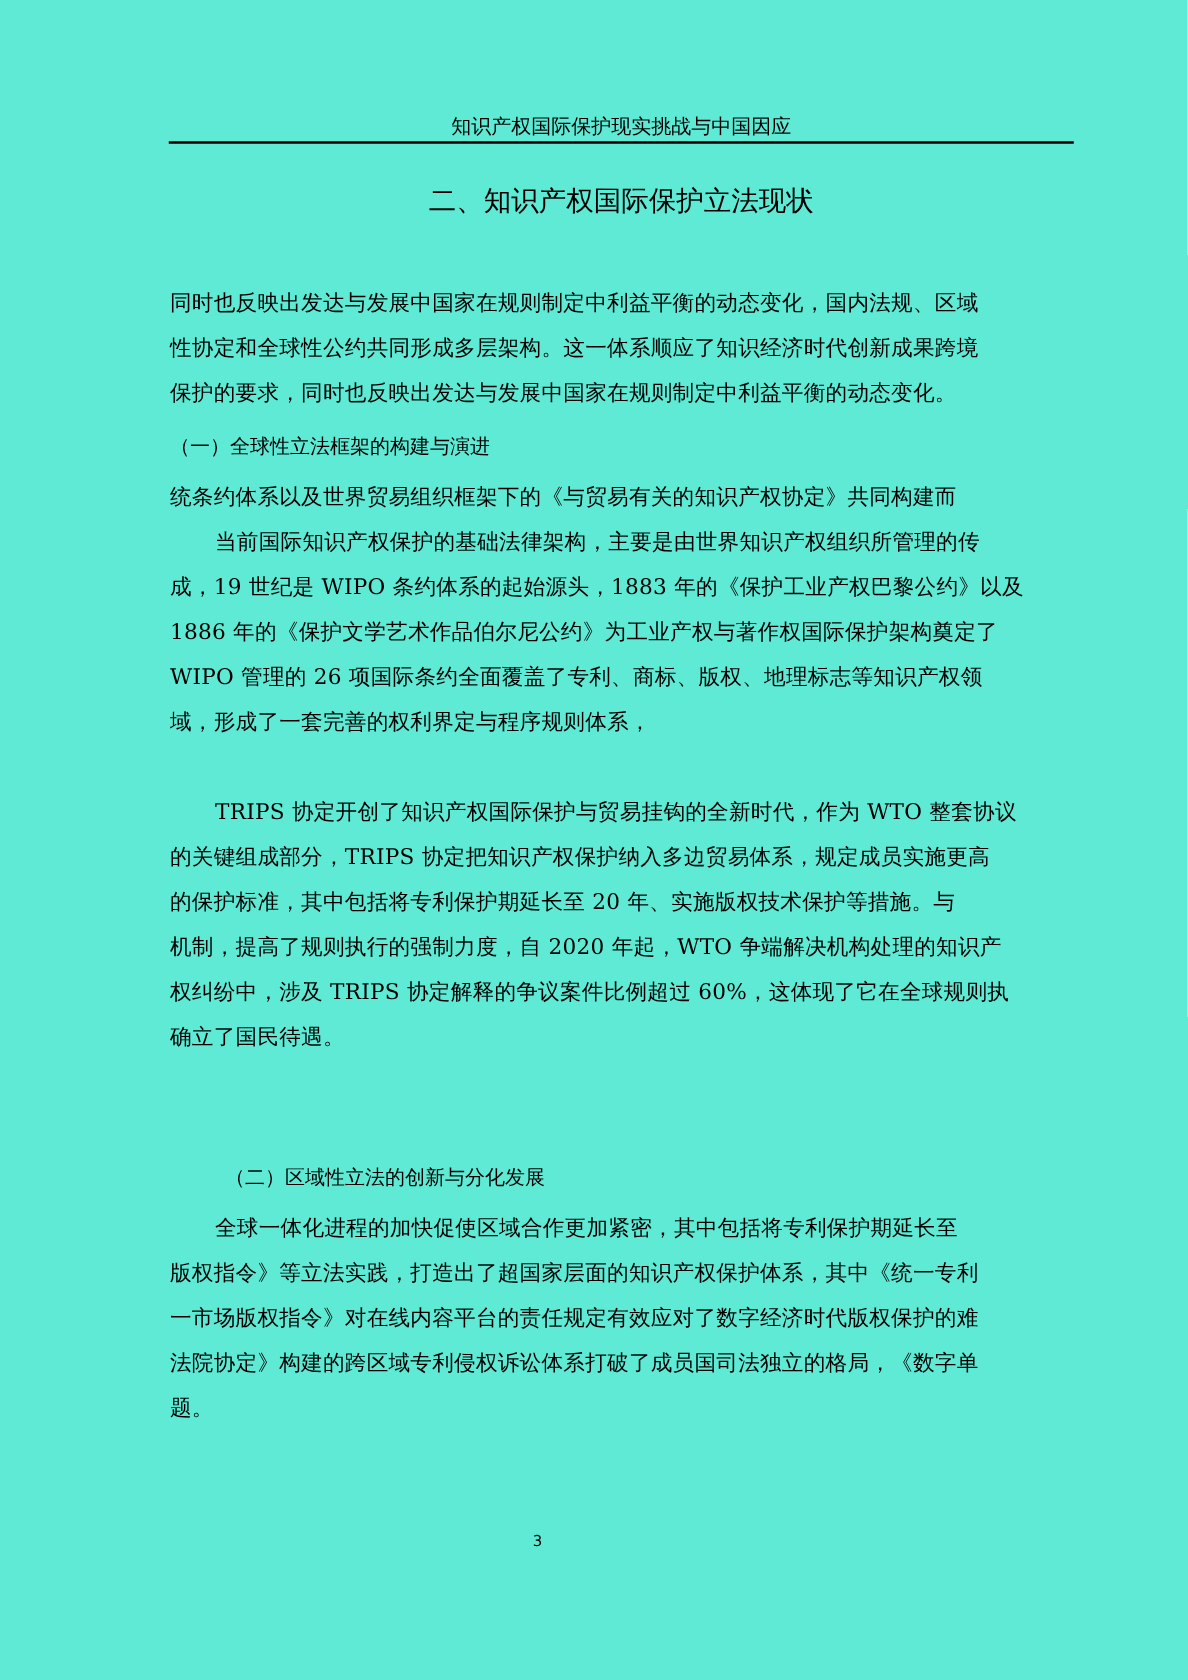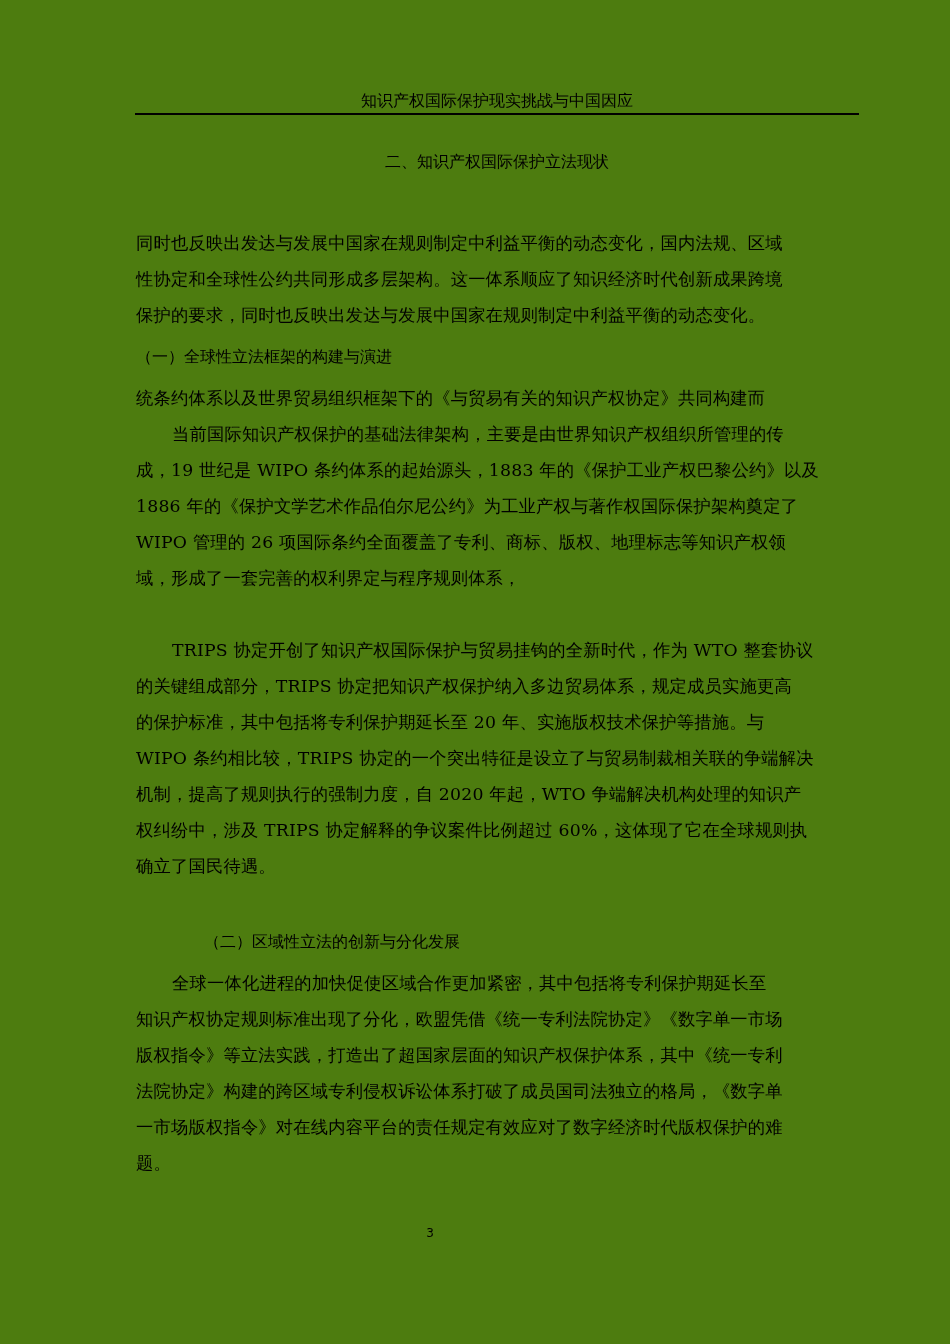--- a/index.html
+++ b/index.html
@@ -13,21 +13,21 @@
       position: relative;
       overflow: hidden;
       font-family: "DejaVu Serif", "Liberation Serif", serif;
       color: #000000;
     }
     .page {
       position: absolute;
       left: 0; top: 0;
       width: 950px;
       height: 1344px;
-      background: #4d7c0f;
+      background: #5eead4;
     }
     .running-header {
       position: absolute;
       left: 135px;
       width: 724px;
       top: 90px;
       height: 24px;
       text-align: center;
       font-size: 16px;
       line-height: 22px;
@@ -43,21 +43,21 @@
       height: 0;
       border-top: 2px solid #000;
     }
     .chapter-title {
       position: absolute;
       left: 135px;
       width: 724px;
       top: 146px;
       text-align: center;
       font-family: "DejaVu Sans", "Liberation Sans", sans-serif;
-      font-size: 16px;
+      font-size: 22px;
       line-height: 32px;
       font-weight: normal;
       margin: 0;
     }
     .body-block {
       position: absolute;
       left: 136px;
       width: 722px;
       font-size: 17.3px;
       line-height: 36px;
@@ -121,32 +121,30 @@
     <span class="line">成，19 世纪是 WIPO 条约体系的起始源头，1883 年的《保护工业产权巴黎公约》以及</span>
     <span class="line">1886 年的《保护文学艺术作品伯尔尼公约》为工业产权与著作权国际保护架构奠定了</span>
     <span class="line">WIPO 管理的 26 项国际条约全面覆盖了专利、商标、版权、地理标志等知识产权领</span>
     <span class="line">域，形成了一套完善的权利界定与程序规则体系，</span>
   </p>
 
   <p class="body-block" style="top:632px;">
     <span class="line indent">TRIPS 协定开创了知识产权国际保护与贸易挂钩的全新时代，作为 WTO 整套协议</span>
     <span class="line">的关键组成部分，TRIPS 协定把知识产权保护纳入多边贸易体系，规定成员实施更高</span>
     <span class="line">的保护标准，其中包括将专利保护期延长至 20 年、实施版权技术保护等措施。与</span>
-    <span class="line">WIPO 条约相比较，TRIPS 协定的一个突出特征是设立了与贸易制裁相关联的争端解决</span>
     <span class="line">机制，提高了规则执行的强制力度，自 2020 年起，WTO 争端解决机构处理的知识产</span>
     <span class="line">权纠纷中，涉及 TRIPS 协定解释的争议案件比例超过 60%，这体现了它在全球规则执</span>
     <span class="line">确立了国民待遇。</span>
   </p>
 
-  <h2 class="section-heading" style="left:180px; top:927px;margin-left:24px;">（二）区域性立法的创新与分化发展</h2>
+  <h2 class="section-heading" style="left:180px; top:927px;">（二）区域性立法的创新与分化发展</h2>
 
   <p class="body-block" style="top:965px;">
     <span class="line indent">全球一体化进程的加快促使区域合作更加紧密，其中包括将专利保护期延长至</span>
-    <span class="line">知识产权协定规则标准出现了分化，欧盟凭借《统一专利法院协定》《数字单一市场</span>
     <span class="line">版权指令》等立法实践，打造出了超国家层面的知识产权保护体系，其中《统一专利</span>
+    <span class="line">一市场版权指令》对在线内容平台的责任规定有效应对了数字经济时代版权保护的难</span>
     <span class="line">法院协定》构建的跨区域专利侵权诉讼体系打破了成员国司法独立的格局，《数字单</span>
-    <span class="line">一市场版权指令》对在线内容平台的责任规定有效应对了数字经济时代版权保护的难</span>
     <span class="line">题。</span>
   </p>
 
   <div class="page-number">3</div>
 
 </div>
 
 </body></html>

